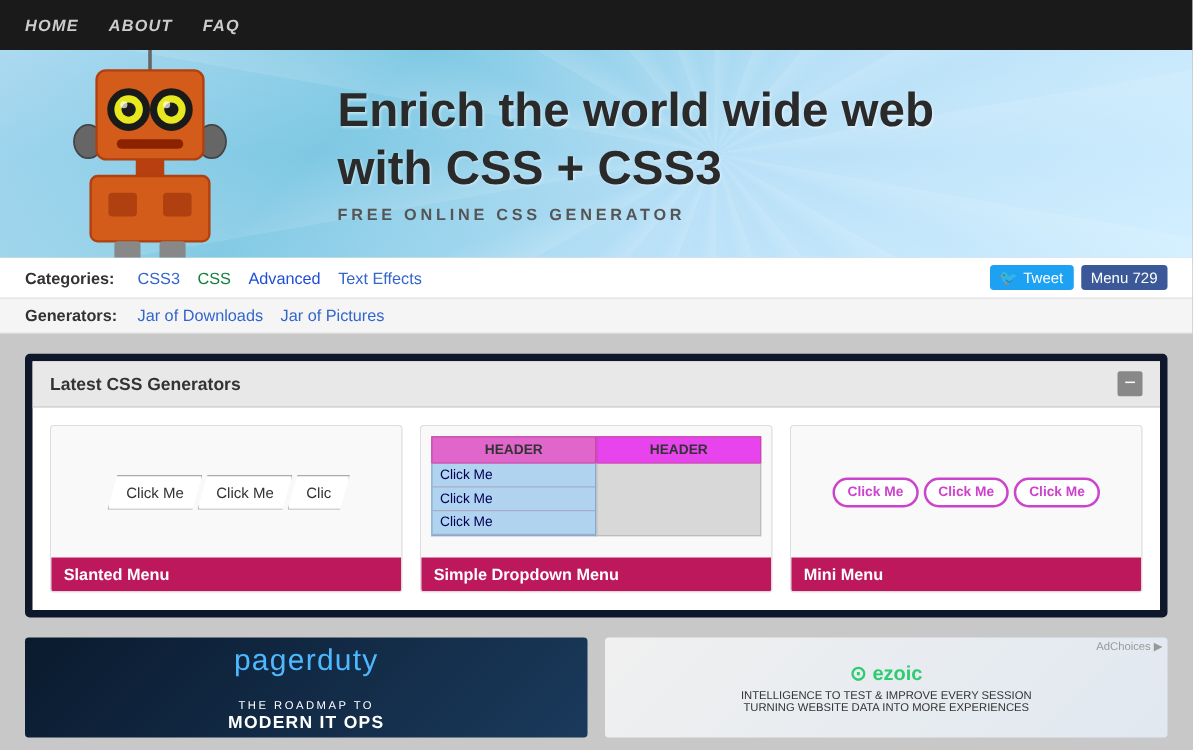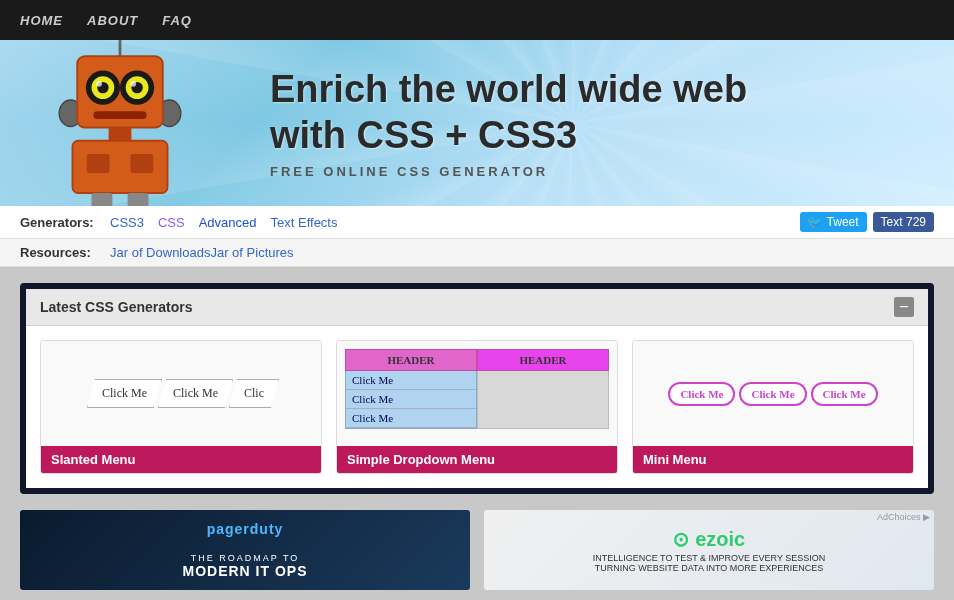--- a/index.html
+++ b/index.html
@@ -90,21 +90,21 @@
       font-size: 13px;
       font-weight: bold;
       min-width: 90px;
     }
     .cat-bar .links { display: flex; gap: 14px; flex: 1; }
     .cat-bar .links a {
       font-size: 13px;
       text-decoration: none;
     }
     .cat-bar .links a.css3 { color: #3366cc; }
-    .cat-bar .links a.css { color: #8b5cf6; text-align: center; }
+    .cat-bar .links a.css { color: #15803d; text-align: center; }
     .cat-bar .links a.advanced { color: #1d4ed8; }
     .cat-bar .links a.effects { color: #3366cc; }
     .social-buttons { display: flex; gap: 6px; align-items: center; }
     .tweet-btn {
       background: #1da1f2;
       color: #fff;
       border: none;
       border-radius: 3px;
       padding: 3px 8px;
       font-size: 12px;
@@ -130,21 +130,21 @@
       padding: 6px 20px;
       display: flex;
       align-items: center;
     }
     .res-bar .label {
       color: #333;
       font-size: 13px;
       font-weight: bold;
       min-width: 90px;
     }
-    .res-bar .links { display: flex; }
+    .res-bar .links { display: flex; gap: 14px; }
     .res-bar .links a {
       font-size: 13px;
       color: #3366cc;
       text-decoration: none;
     }
 
     
     .main-content {
       background: #c8c8c8;
       padding: 16px 20px;
@@ -198,21 +198,20 @@
       border-radius: 3px;
       overflow: hidden;
     }
     .card-preview {
       background: #f9f9f9;
       height: 105px;
       display: flex;
       align-items: center;
       justify-content: center;
       overflow: hidden;
-      font-family: Liberation Serif, serif;
     }
     .card-label {
       background: #be185d;
       color: #fff;
       font-size: 13px;
       font-weight: bold;
       padding: 6px 10px;
     }
 
     
@@ -299,22 +298,22 @@
       align-items: center;
       justify-content: center;
       position: relative;
     }
     .ad-pagerduty {
       background: linear-gradient(135deg, #0a1a2e 0%, #1a3a5c 100%);
       flex-direction: column;
     }
     .ad-pagerduty .pd-logo {
       color: #4db8ff;
-      font-size: 14px;
-      font-weight: bold;
+      font-size: 24px;
+      font-weight: normal;
       letter-spacing: 1px;
       text-align: center;
     }
     .ad-pagerduty .pd-sub {
       color: #fff;
       font-size: 9px;
       letter-spacing: 2px;
       margin-top: 16px;
     }
     .ad-pagerduty .pd-big {
@@ -322,21 +321,21 @@
       font-size: 14px;
       font-weight: 900;
       letter-spacing: 1px;
     }
     .ad-ezoic {
       background: linear-gradient(135deg, #f0f0f0 0%, #e0e8f0 100%);
       flex-direction: column;
     }
     .ad-ezoic .ez-logo {
       color: #2ecc71;
-      font-size: 20px;
+      font-size: 16px;
       font-weight: bold;
     }
     .ad-ezoic .ez-text {
       color: #333;
       font-size: 9px;
       text-align: center;
       margin-top: 2px;
     }
     .ad-choices {
       position: absolute;
@@ -397,41 +396,41 @@
   <div class="banner-text">
     <h1>
       <span>Enrich the world wide web</span><br>
       <span>with CSS + CSS3</span>
     </h1>
     <div class="subtitle">FREE  ONLINE  CSS  GENERATOR</div>
   </div>
 </div>
 
 <div class="cat-bar">
-  <span class="label">Generators:</span>
+  <span class="label">Categories:</span>
   <div class="links">
     <a href="#" class="css3">CSS3</a>
     <a href="#" class="css">CSS</a>
     <a href="#" class="advanced">Advanced</a>
     <a href="#" class="effects">Text Effects</a>
   </div>
   <div class="social-buttons">
     <button class="tweet-btn">
       <span>🐦</span>
       <span>Tweet</span>
     </button>
     <button class="like-btn">
-      <span>Text</span>
+      <span>Menu</span>
       <span>729</span>
     </button>
   </div>
 </div>
 
 <div class="res-bar">
-  <span class="label">Resources:</span>
+  <span class="label">Generators:</span>
   <div class="links">
     <a href="#">Jar of Downloads</a>
     <a href="#">Jar of Pictures</a>
   </div>
 </div>
 
 <div class="main-content">
 
   <div class="generators-panel">
     <div class="panel-header">

